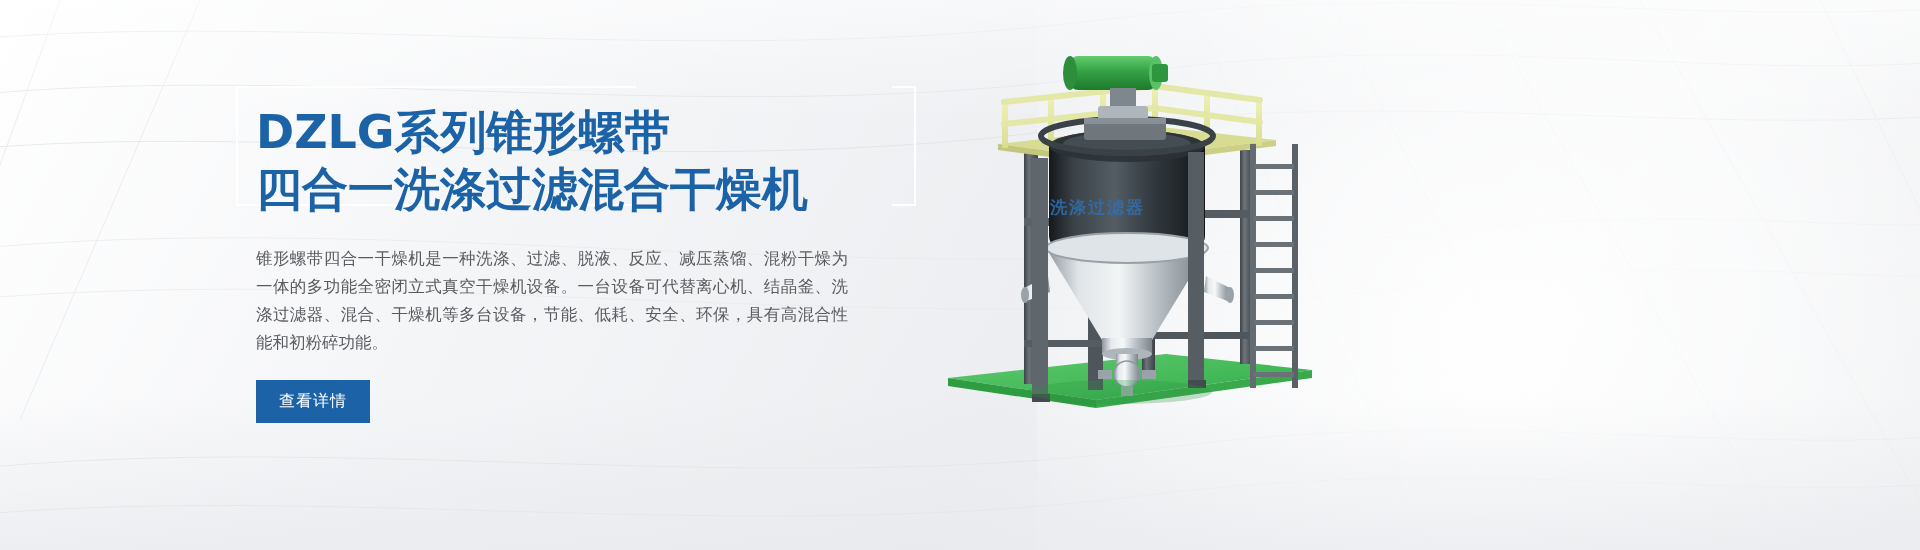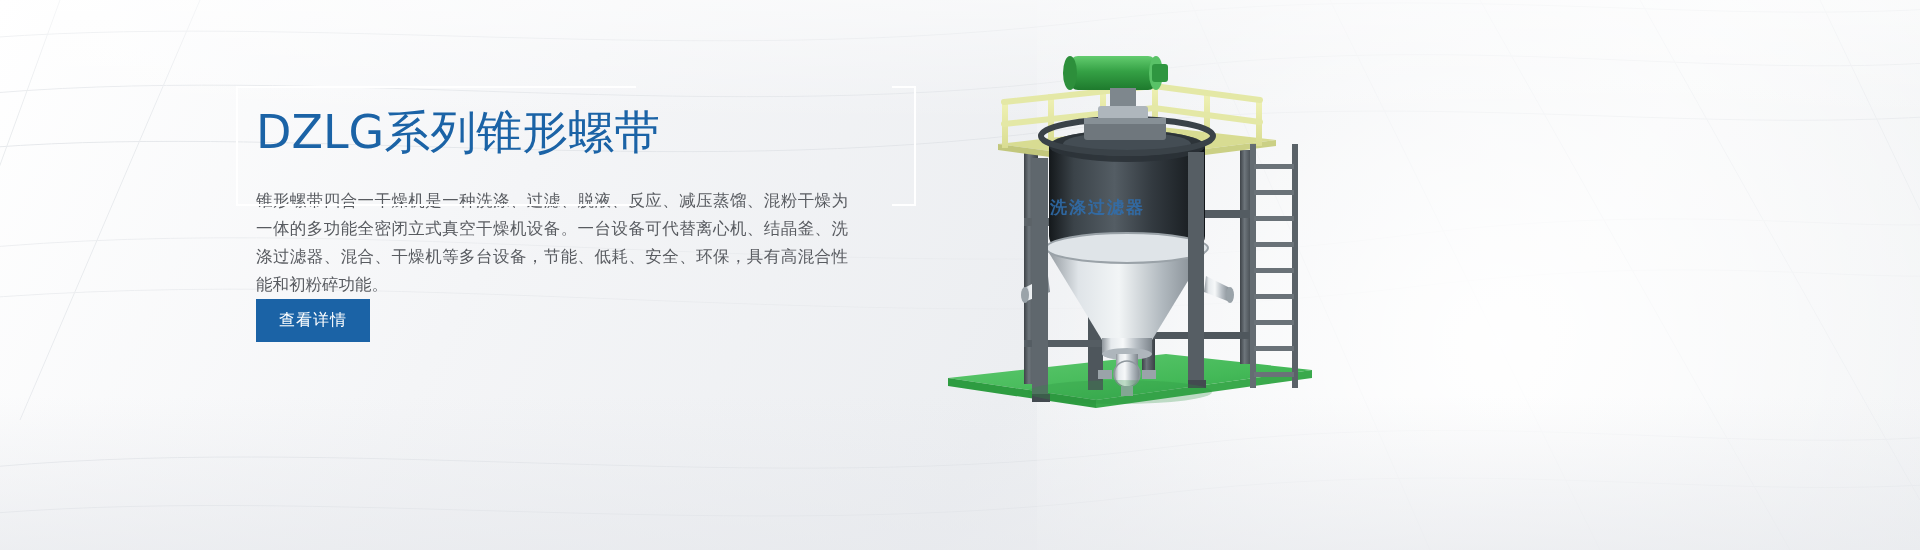--- a/index.html
+++ b/index.html
@@ -33,34 +33,34 @@
     box-sizing:border-box;pointer-events:none;
   }
   .frame-r{
     position:absolute;left:636px;top:0px;width:24px;height:120px;
     border:2px solid #ffffff;border-left:none;
     box-sizing:border-box;pointer-events:none;
   }
   .title{
     position:relative;margin:0;padding:18px 0 0 0;
     font-family:"DejaVu Sans","Liberation Sans",sans-serif;
-    font-weight:normal;font-size:46px;line-height:57px;
+    font-weight:bold;font-size:46px;line-height:57px;
     color:#1b63a6;letter-spacing:.5px;white-space:nowrap;
   }
   .title .ln{display:block;}
   .title .ln1{letter-spacing:0px;}
   .title .ln2{letter-spacing:0px;}
 
   .desc{
     margin:26px 0 0 0;width:592px;
     font-size:16.5px;line-height:28px;color:#585b60;
-    text-align:justify;font-family:Liberation Serif, serif;
+    text-align:justify;font-family:Liberation Sans, sans-serif;
   }
   .btn{
-    display:inline-block;
+    display:inline-block;margin-top:24px;
     background:#1b63a6;color:#ffffff;
     font-size:16px;line-height:20px;
     padding:11px 23px 12px 23px;border:none;cursor:pointer;
     font-family:"DejaVu Sans","Liberation Sans",sans-serif;
     letter-spacing:1px;
   }
 
   
   .product{position:absolute;left:920px;top:40px;width:420px;height:400px;}
   .wm{
@@ -99,20 +99,21 @@
   </svg>
   <div class="bg-glow"></div>
   <div class="bg-vignette"></div>
 
   <div class="content">
     <div class="frame"></div>
     <div class="frame-r"></div>
 
     <h1 class="title">
       <span class="ln ln1">DZLG系列锥形螺带</span>
+      <span class="ln ln2">四合一洗涤过滤混合干燥机</span>
     </h1>
 
     <p class="desc">锥形螺带四合一干燥机是一种洗涤、过滤、脱液、反应、减压蒸馏、混粉干燥为一体的多功能全密闭立式真空干燥机设备。一台设备可代替离心机、结晶釜、洗涤过滤器、混合、干燥机等多台设备，节能、低耗、安全、环保，具有高混合性能和初粉碎功能。</p>
 
     <button class="btn">查看详情</button>
   </div>
 
   <svg class="product" width="420" height="400" viewBox="0 0 420 400">
     <defs>
       <linearGradient id="steel" x1="0" y1="0" x2="1" y2="0">

